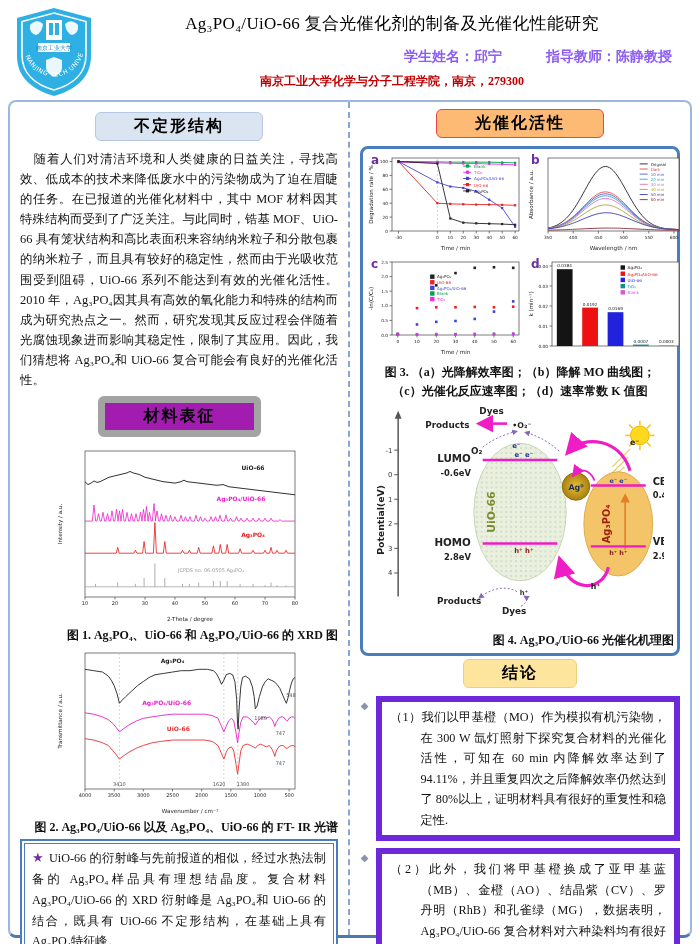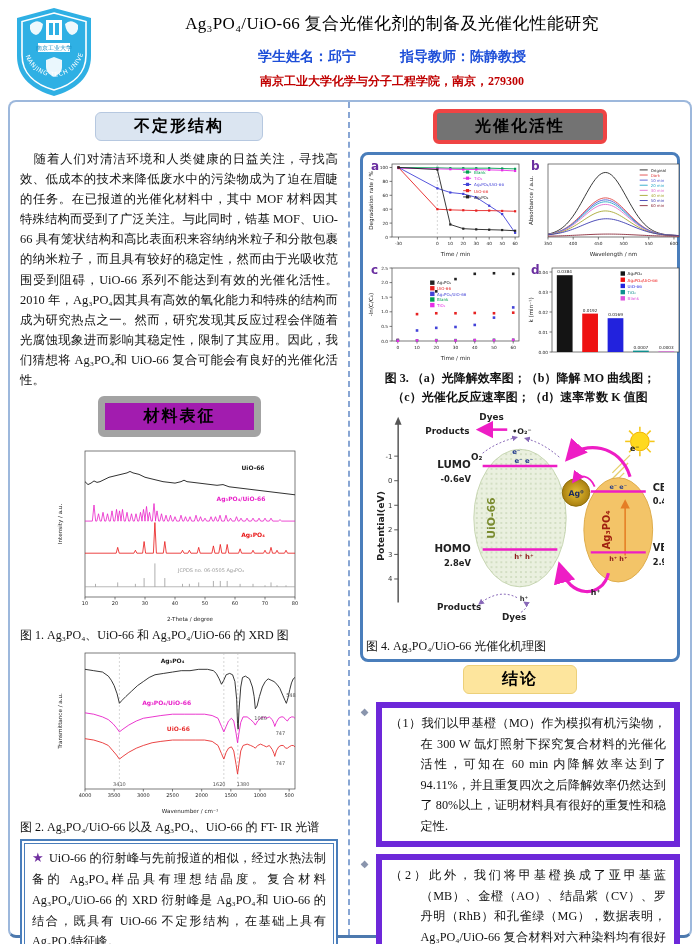--- a/index.html
+++ b/index.html
@@ -3,35 +3,35 @@
 <meta charset="utf-8">
 <title>Poster</title>
 <style>
   html,body{margin:0;padding:0;}
   body{width:700px;height:944px;background:#fff;overflow:hidden;position:relative;
        font-family:"Liberation Serif","DejaVu Serif",serif;color:#111;}
   .header{position:absolute;top:0;left:0;width:700px;height:100px;}
   .logo{position:absolute;left:10px;top:5px;}
   .head-text{position:absolute;left:112px;width:560px;top:12px;text-align:center;}
   .title{font-size:17px;font-weight:normal;color:#000;letter-spacing:.3px;}
-  .names{margin-top:13px;font-size:14px;font-weight:bold;color:#1d4ed8;display:flex;justify-content:center;gap:44px;}
+  .names{margin-top:13px;font-size:14px;font-weight:bold;color:#8b5cf6;display:flex;justify-content:flex-end;gap:44px;}
   .affil{margin-top:7px;font-size:12px;font-weight:bold;color:#c00000;}
   .main{position:absolute;top:100px;left:8px;width:684px;height:838px;box-sizing:border-box;
         border:2px solid #9db8dc;border-bottom:3px solid #4d79ae;border-radius:8px;display:flex;background:#fff;}
   .col-left{width:50%;box-sizing:border-box;padding:7px 10px 0 10px;border-right:2px dashed #88a6d4;}
   .col-right{width:50%;box-sizing:border-box;padding:4px 8px 0 8px;}
   .pill{margin:3px auto 8px auto;width:fit-content;padding:3px 38px;border-radius:6px;
         font-size:16px;font-weight:bold;text-align:center;letter-spacing:2px;color:#000;}
   .pill-blue{background:#dbe5f1;border:1px solid #b6c8e0;}
   .pill-peach{background:#a21caf;border:7px solid #a3a3a3;padding-left:39px;}
-  .pill-green{background:#737373;border:4px solid #ef4444;}
+  .pill-green{background:#fdba74;border:1px solid #ef4444;}
   .pill-yellow{background:#fde59d;border:1px solid #ecd07a;}
   .bg-text{font-size:12.4px;line-height:1.62;text-align:justify;text-indent:1.1em;margin:2px 0 6px 0;}
   .figwrap{text-align:center;margin:2px 0 0 0;}
-  .caption{text-align:left;font-weight:normal;font-size:12px;margin:0 0 3px 0;}
+  .caption{text-align:right;font-weight:bold;font-size:12px;margin:0 0 3px 0;}
   .notebox{border:2px solid #4a7ebb;padding:2px;margin-top:3px;background:#fff;}
   .notebox-inner{border:1px solid #4a7ebb;padding:3px 7px;font-size:12.2px;line-height:1.7;text-align:justify;}
   .notebox-inner p{margin:0;}
   .star{color:#7030a0;font-size:13px;padding-right:5px;font-family:"DejaVu Sans",sans-serif;}
   .figbox{border:3px solid #4a7ebb;border-radius:8px;padding:3px 3px 1px 3px;margin:0 2px;}
   .grid{display:grid;grid-template-columns:1fr 1fr;column-gap:2px;}
   .cell{position:relative;text-align:center;}
   .letter{position:absolute;left:5px;top:1px;color:#6a2fa0;font-weight:bold;font-size:12px;
           font-family:"DejaVu Sans",sans-serif;}
   .fig3-caption{font-size:12px;font-weight:bold;text-align:center;line-height:1.55;margin:3px 6px 2px 6px;}

